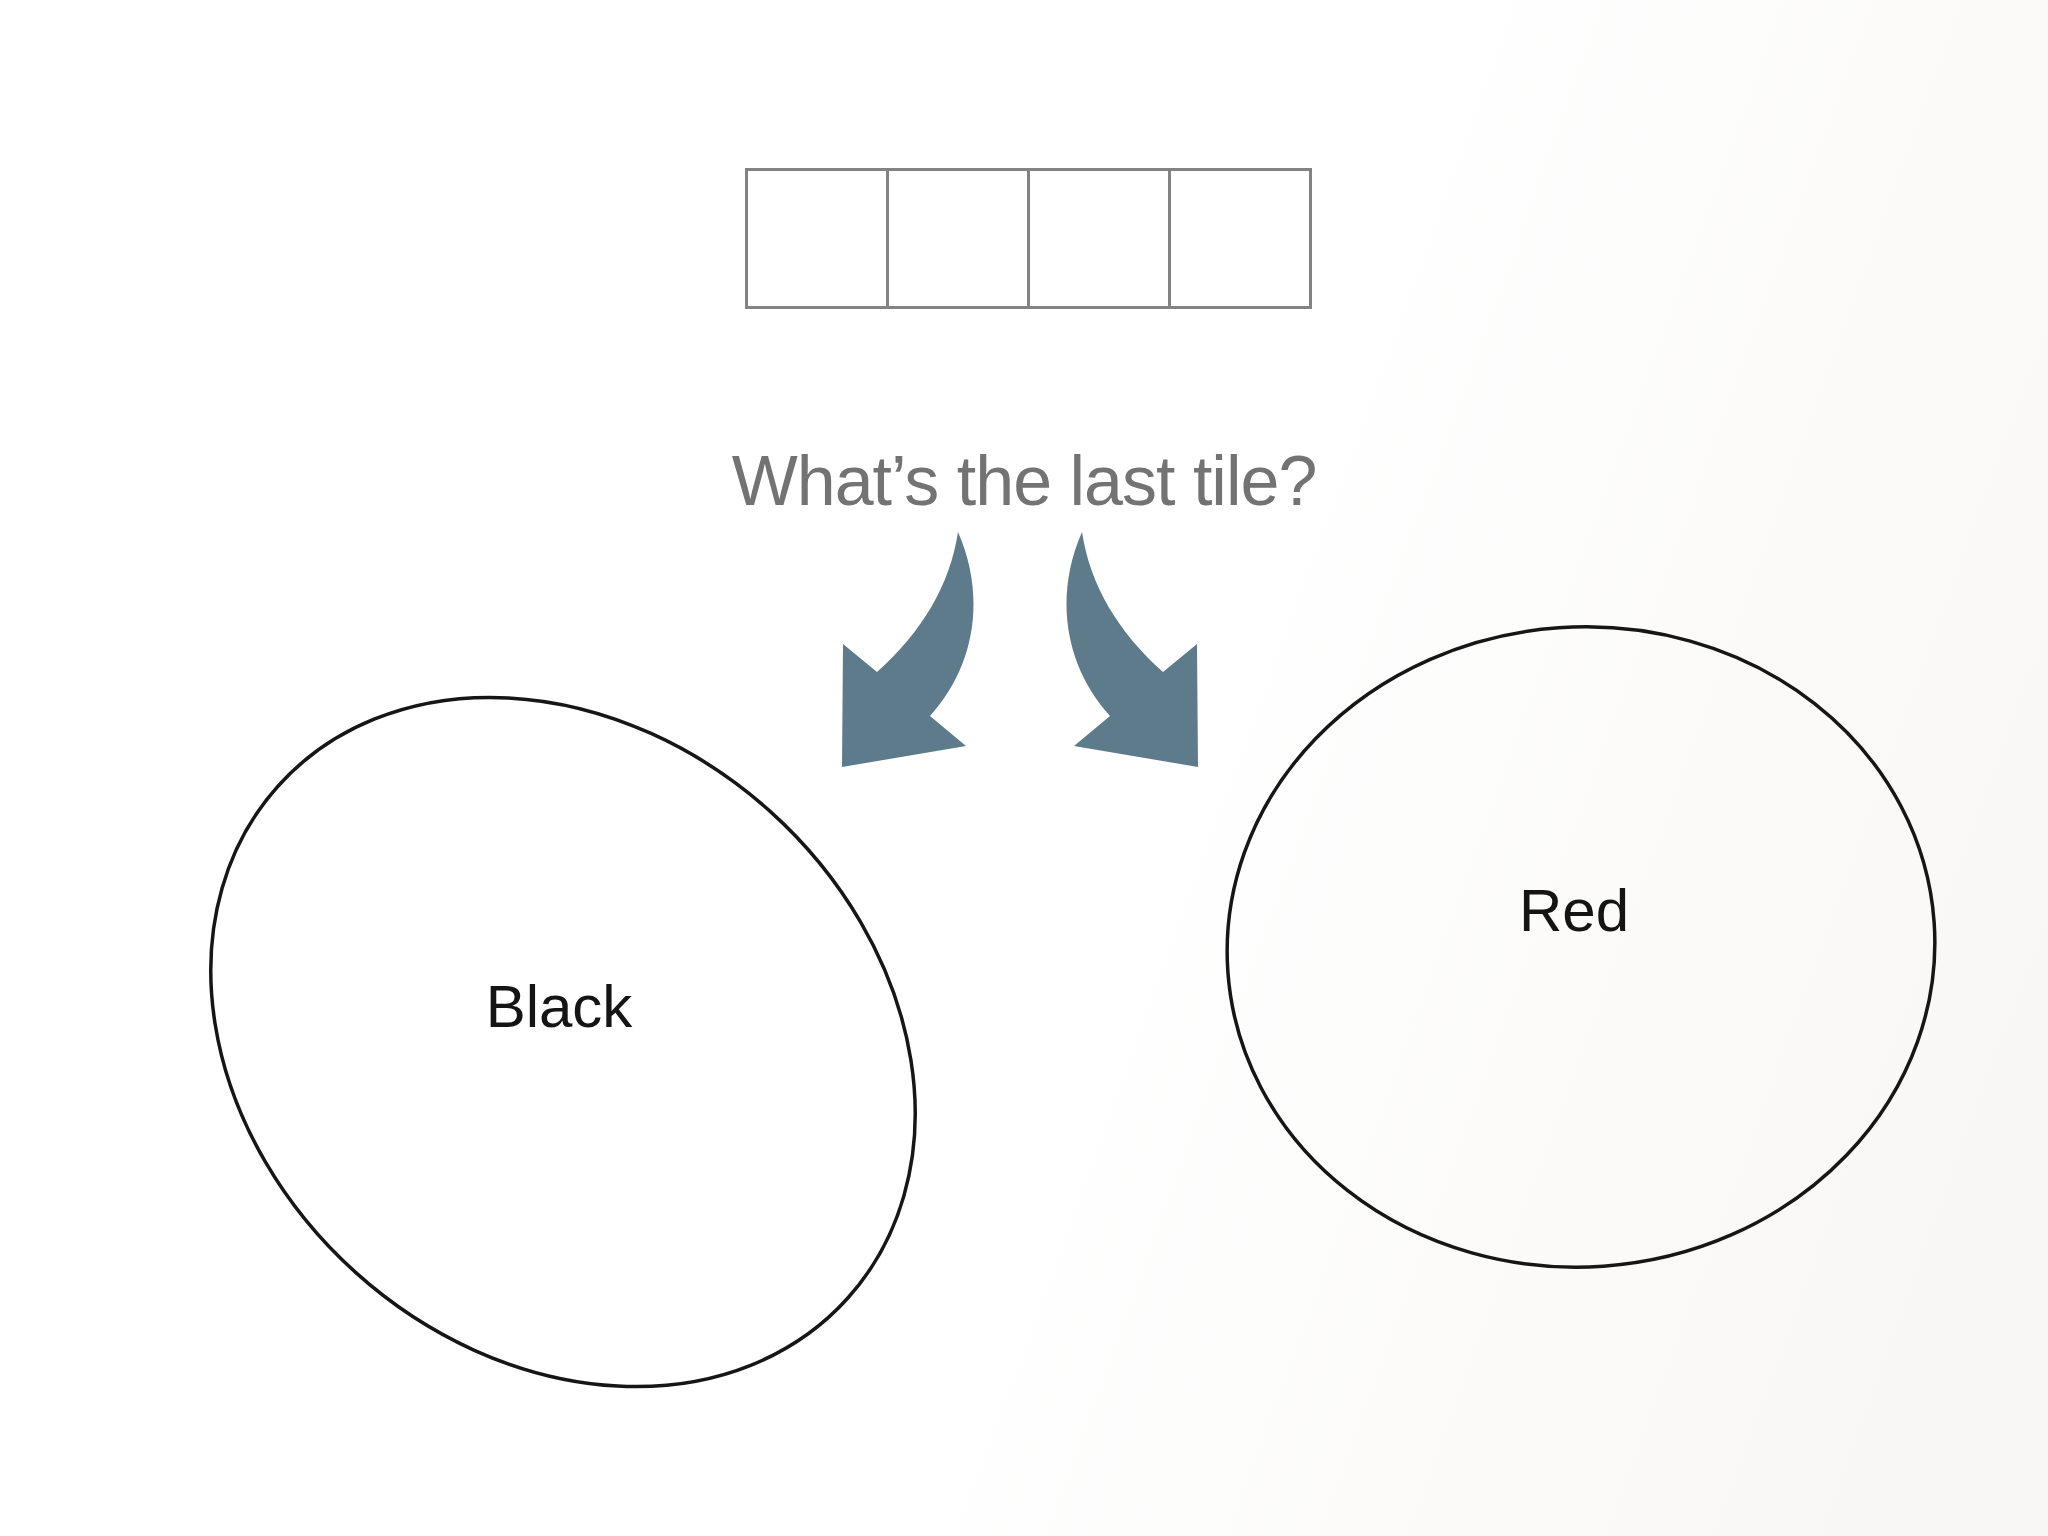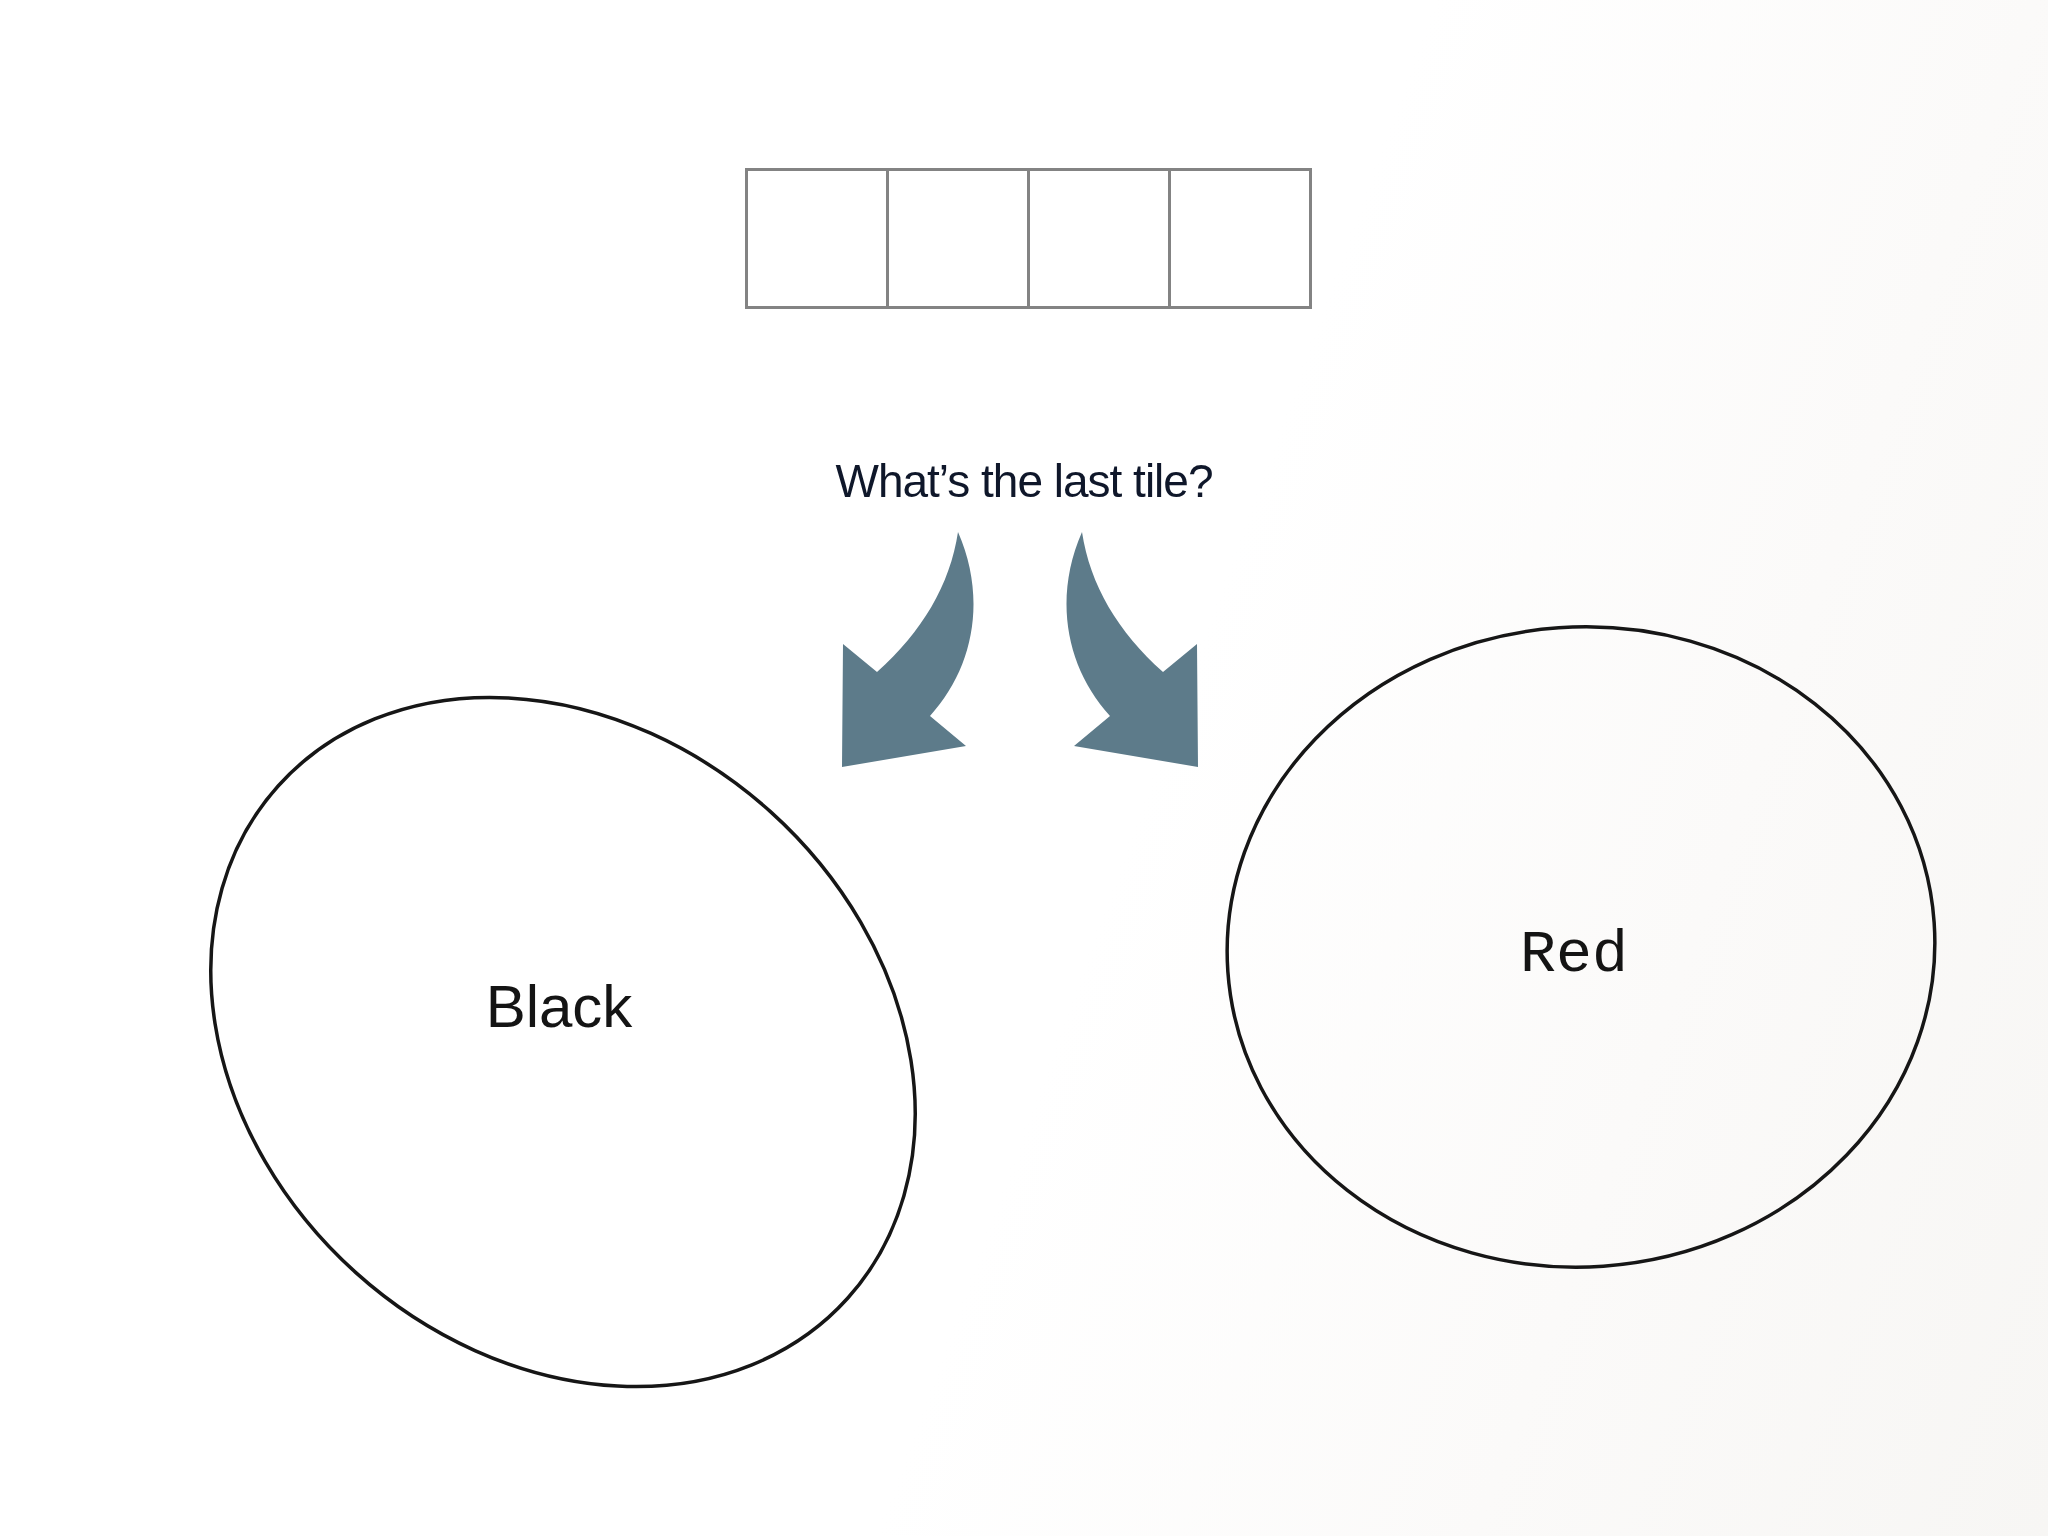--- a/index.html
+++ b/index.html
@@ -38,24 +38,24 @@
     border-left: 3px solid #838383;
   }
   
   .question-title {
     position: absolute;
     left: 0;
     right: 0;
     top: 481px;
     transform: translateY(-50%);
     text-align: center;
-    font-size: 46px;
+    font-size: 70px;
     font-weight: 500;
     letter-spacing: -1px;
-    color: #0f172a;
+    color: #737373;
     white-space: nowrap;
   }
   
   .shape-layer {
     position: absolute;
     left: 0;
     top: 0;
     width: 2048px;
     height: 1536px;
   }
@@ -63,21 +63,21 @@
   .category-label {
     position: absolute;
     transform: translate(-50%, -50%);
     font-size: 60px;
     font-weight: 400;
     letter-spacing: 0px;
     color: #141414;
     white-space: nowrap;
   }
   .category-label.black { left: 559px; top: 1006px; }
-  .category-label.red   { left: 1574px; top: 955px; font-family: Liberation Mono, monospace; }
+  .category-label.red   { left: 1574px; top: 910px; }
 </style>
 </head>
 <body>
 
 <div class="canvas">
 
   <div class="tile-strip">
     <div class="tile"></div>
     <div class="tile"></div>
     <div class="tile"></div>

